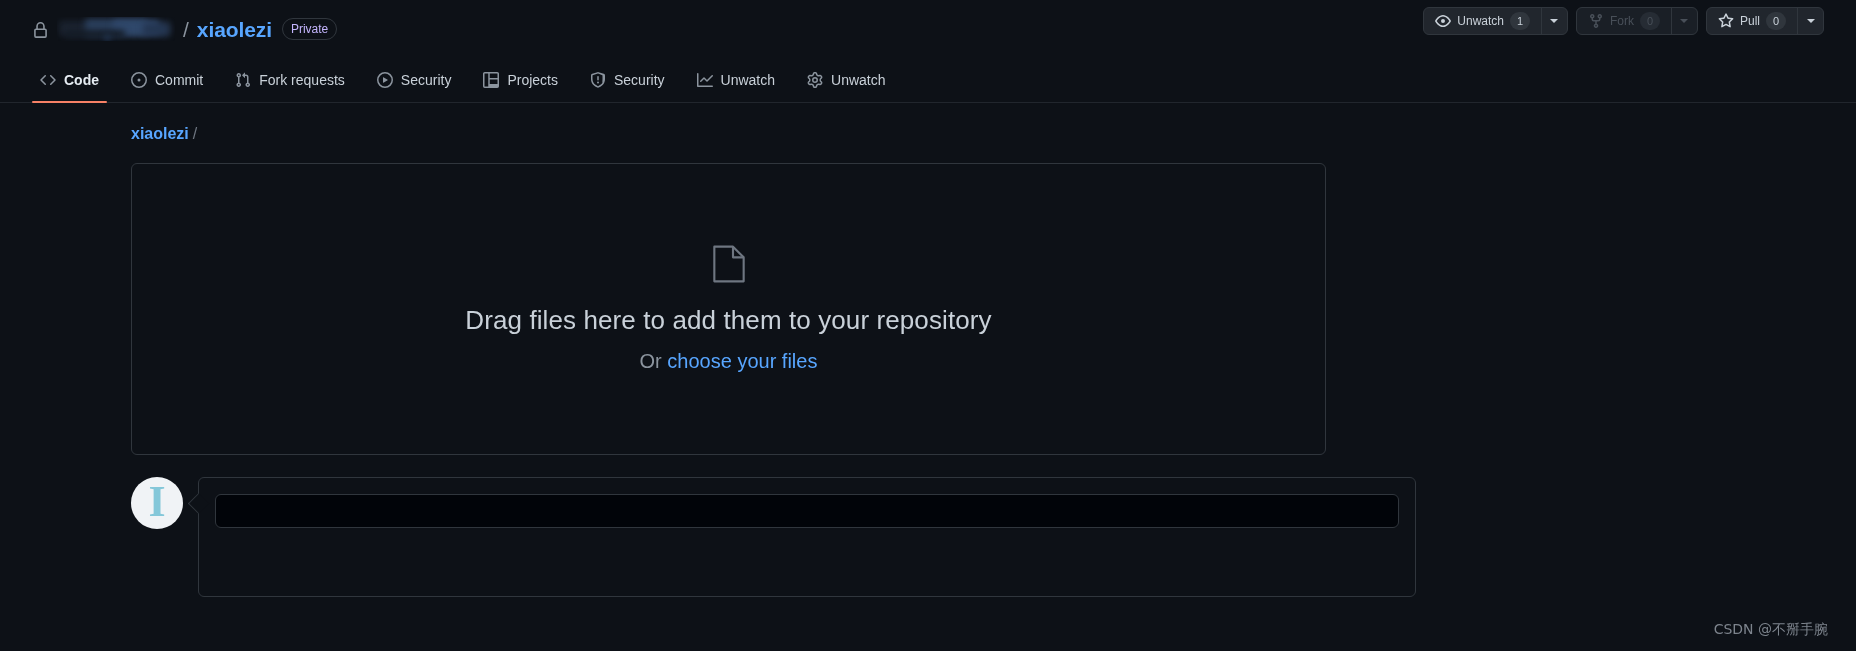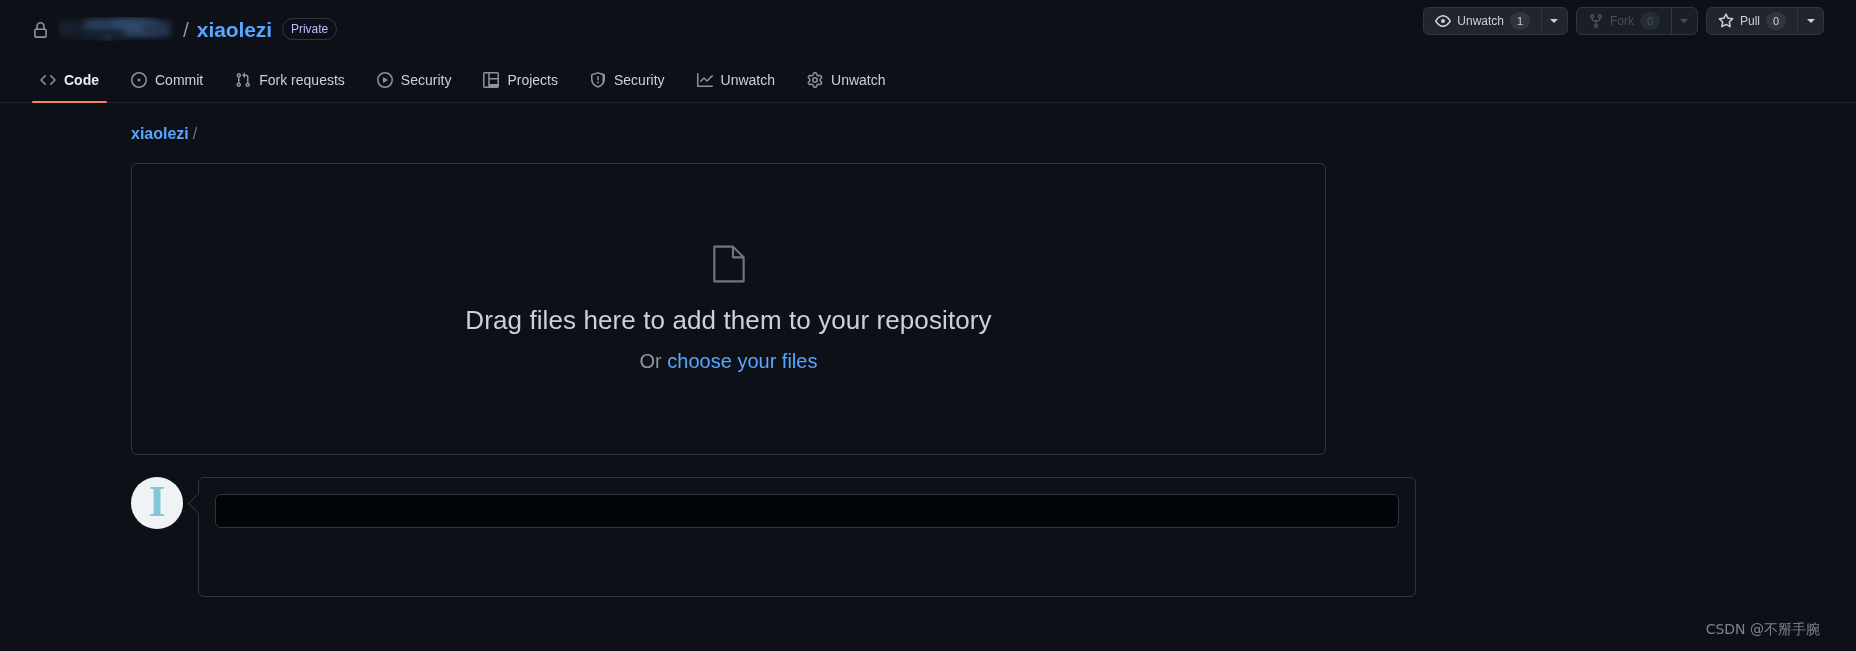--- a/index.html
+++ b/index.html
@@ -332,21 +332,21 @@
     padding: 5px 12px;
     font-size: 14px;
     font-family: "Liberation Sans", sans-serif;
     outline: none;
   }
   .commit-input::placeholder { color: #6e7681; }
 
   
   .watermark {
     position: absolute;
-    right: 36px;
+    right: 28px;
     bottom: 12px;
     font-size: 14px;
     color: #7d848d;
     font-family: "DejaVu Sans", sans-serif;
     white-space: nowrap;
     pointer-events: none;
   }
 </style>
 </head>
 <body>

